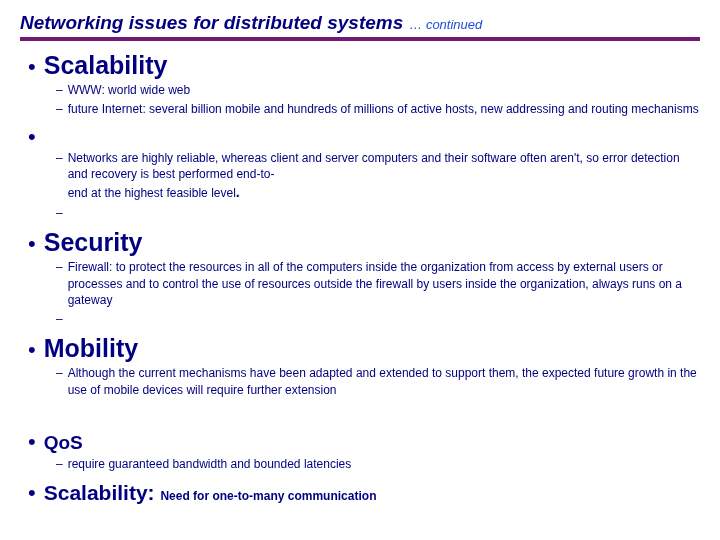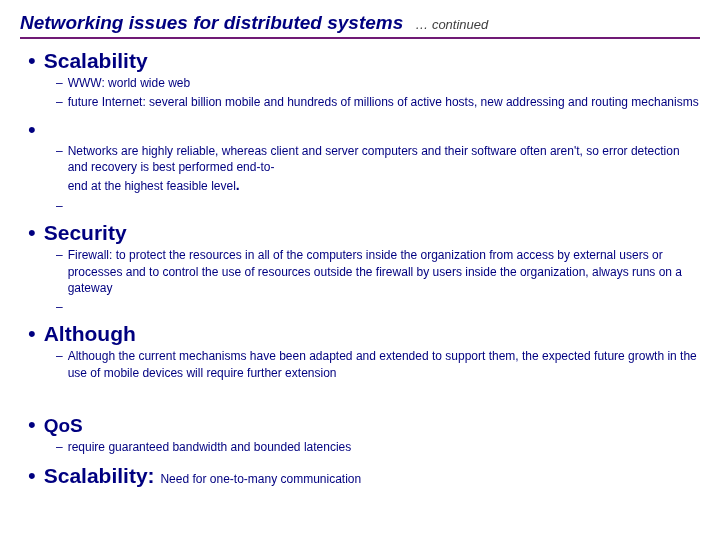--- a/index.html
+++ b/index.html
@@ -19,37 +19,37 @@
     .page {
       width: 720px;
       height: 540px;
       padding: 12px 20px 12px 20px;
       background: #fff;
     }
 
     .title-line {
       display: flex;
       align-items: baseline;
-      border-bottom: 2px solid #701a75;
+      border-bottom: 4px solid #701a75;
       padding-bottom: 3px;
       margin-bottom: 10px;
     }
 
     .title-main {
       font-size: 19px;
       font-weight: bold;
       color: #000080;
       font-style: italic;
     }
 
     .title-continued {
       font-size: 13px;
-      color: #404040;
+      color: #1d4ed8;
       font-style: italic;
-      margin-left: 12px;
+      margin-left: 6px;
     }
 
     .content {
       padding-left: 8px;
     }
 
     .bullet-section {
       margin-bottom: 8px;
     }
 
@@ -60,21 +60,21 @@
     }
 
     .bullet-dot {
       color: #000080;
       font-size: 22px;
       margin-right: 8px;
       line-height: 1;
     }
 
     .bullet-title {
-      font-size: 21px;
+      font-size: 25px;
       font-weight: bold;
       color: #000080;
     }
 
     .bullet-title-small {
       font-size: 19px;
       font-weight: bold;
       color: #000080;
       margin-top: 25px;
     }
@@ -110,21 +110,21 @@
     }
 
     .bullet-title-multicasting {
       font-size: 21px;
       font-weight: bold;
       color: #000080;
     }
 
     .multicasting-inline {
       font-size: 12px;
-      font-weight: normal;
+      font-weight: bold;
       color: #000080;
     }
   </style>
 </head>
 <body>
 
 <div class="page">
   <div class="title-line">
     <span class="title-main">Networking issues for distributed systems</span>
     <span class="title-continued">… continued</span>
@@ -176,21 +176,21 @@
         </div>
         <div class="sub-item">
           <span class="dash">–</span>
         </div>
       </div>
     </div>
 
     <div class="bullet-section">
       <div class="bullet-header">
         <span class="bullet-dot">•</span>
-        <span class="bullet-title">Although</span>
+        <span class="bullet-title">Mobility</span>
       </div>
       <div class="sub-items">
         <div class="sub-item">
           <span class="dash">–</span>
           <span class="sub-text">Although the current mechanisms have been adapted and extended to support them, the expected future growth in the use of mobile devices will require further extension</span>
         </div>
       </div>
     </div>
 
     <div class="bullet-section">

